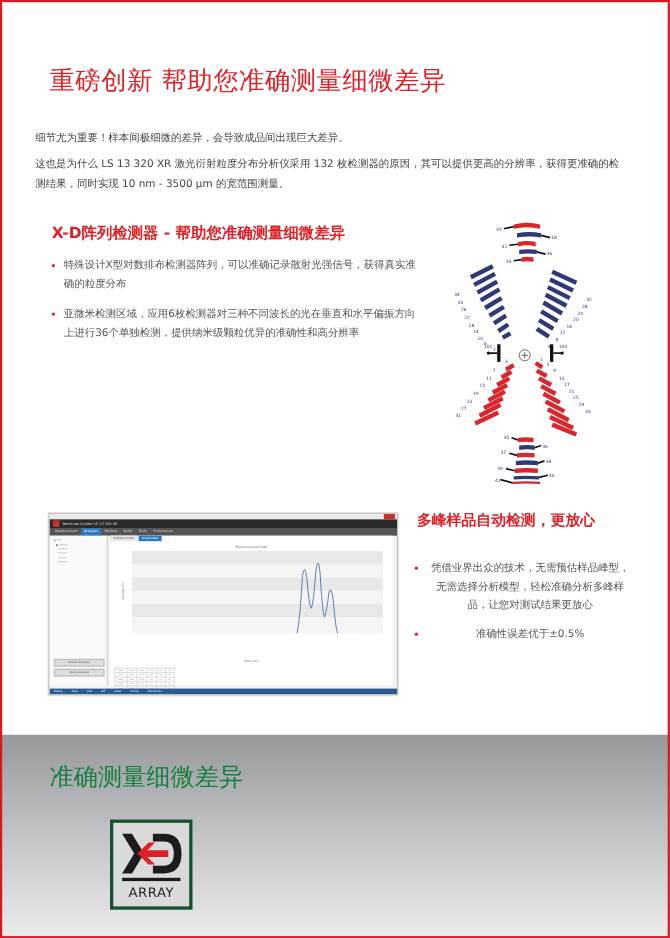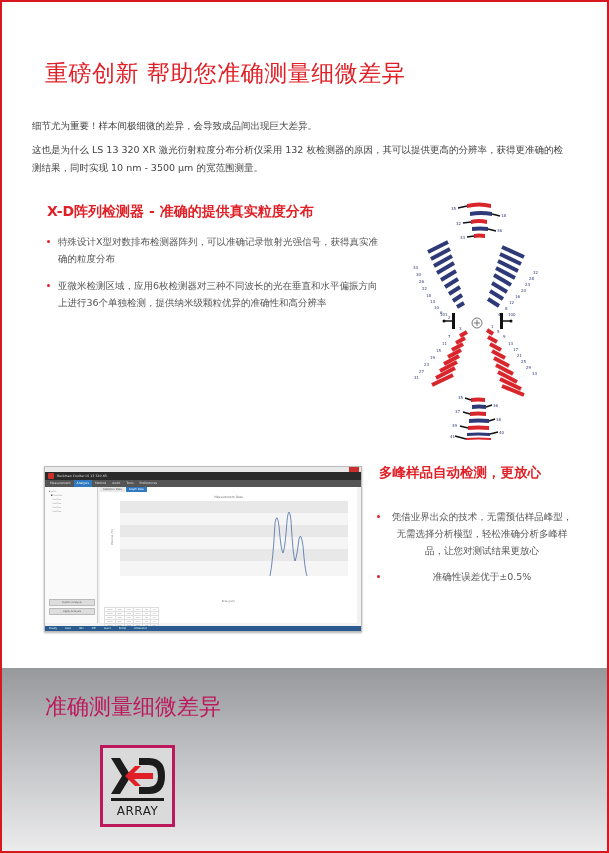--- a/index.html
+++ b/index.html
@@ -72,42 +72,42 @@
   .app table.stats td { border: 1px solid #ddd; padding: 0 2px; height: 3px; }
   .app .statusbar { position: absolute; left: 0; right: 0; bottom: 0; height: 5px; background: #2b5a91; display: flex; align-items: center; }
   .app .statusbar span { font-size: 2.6px; color: #cfe; padding: 0 4px; white-space: nowrap; }
 
   
   .footer {
     position: absolute; left: 0; top: 668px; width: 609px; height: 185px;
     background: linear-gradient(to bottom, #97989c 0%, #bfc0c3 45%, #ececed 100%);
   }
   .footer-title {
-    position: absolute; left: 45px; top: 692px; font-size: 22px; color: #be185d; white-space: nowrap;
+    position: absolute; left: 45px; top: 692px; font-size: 22px; color: #15803d; white-space: nowrap;
   }
   .xd-logo {
     position: absolute; left: 100px; top: 745px; width: 75px; height: 82px;
-    background: #dadada; border: 3px solid #be185d; box-sizing: border-box;
+    background: #dadada; border: 3px solid #14532d; box-sizing: border-box;
   }
   .xd-logo .word {
     position: absolute; left: 0; right: 0; bottom: 6px; text-align: center;
     font-size: 12px; color: #222; letter-spacing: 0.5px;
   }
 </style>
 </head>
 <body>
 
 <div class="page-border"></div>
 
 <h1 class="main-title" style="margin:0;font-weight:normal;">重磅创新  帮助您准确测量细微差异</h1>
 
 <p class="intro p1" style="margin:0;">细节尤为重要！样本间极细微的差异，会导致成品间出现巨大差异。</p>
 <p class="intro p2" style="margin:0;">这也是为什么 LS 13 320 XR 激光衍射粒度分布分析仪采用 132 枚检测器的原因，其可以提供更高的分辨率，获得更准确的检测结果，同时实现 10 nm - 3500 µm 的宽范围测量。</p>
 
-<h2 class="sec-title s1" style="margin:0;">X-D阵列检测器 - 准确的提供真实粒度分布</h2>
+<h2 class="sec-title s1" style="margin:0;">X-D阵列检测器 - 帮助您准确测量细微差异</h2>
 <ul class="bullets b1">
   <li>特殊设计X型对数排布检测器阵列，可以准确记录散射光强信号，获得真实准确的粒度分布</li>
   <li>亚微米检测区域，应用6枚检测器对三种不同波长的光在垂直和水平偏振方向上进行36个单独检测，提供纳米级颗粒优异的准确性和高分辨率</li>
 </ul>
 
 <div class="diagram">
   <svg width="145" height="245" viewBox="0 0 145 245">
     <g font-size="4" fill="#2e3a78" font-family="DejaVu Sans, sans-serif">
 
       <path d="M62 9 Q74 6 86 9 L86 13 Q74 10 62 13 Z" fill="#d9262c"></path>

